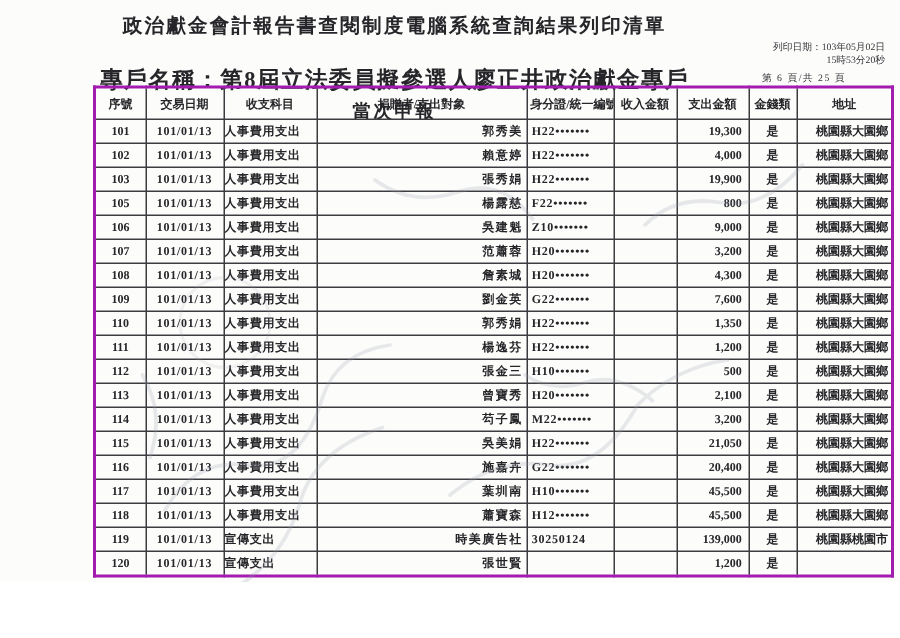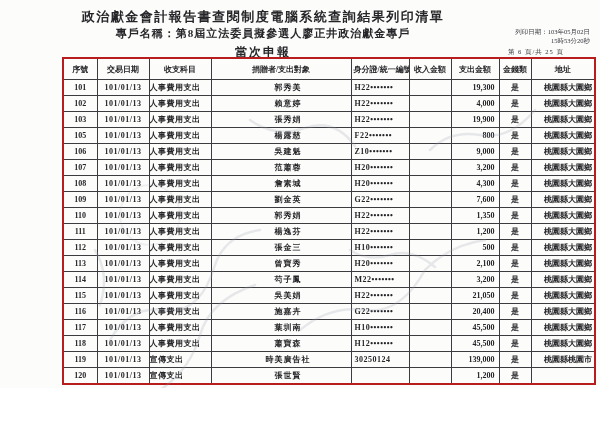--- a/index.html
+++ b/index.html
@@ -2,39 +2,39 @@
 <html><head>
 <meta charset="utf-8">
 <style>
   html,body{margin:0;padding:0;overflow:hidden;}
   .page{
     position:relative;width:600px;height:388px;background:#fcfcfa;
     font-family:"Liberation Serif","DejaVu Serif",serif;color:#26262a;overflow:hidden;text-decoration:underline;
   }
   .doc-header{position:absolute;top:8px;left:28px;width:470px;text-align:center;}
   .title{font-size:13px;font-weight:bold;letter-spacing:1.5px;}
-  .subtitle{font-size:11px;font-weight:bold;margin-top:0;letter-spacing:1px;}
+  .subtitle{font-size:15px;font-weight:bold;margin-top:18px;letter-spacing:1px;}
   .report-type{font-size:12px;font-weight:bold;margin-top:3px;letter-spacing:2px;}
   .print-info{position:absolute;top:28px;right:10px;text-align:right;font-size:6.5px;line-height:8.5px;color:#33343a;}
   .page-info{position:absolute;top:48px;right:36px;font-size:6.5px;color:#33343a;letter-spacing:1px;}
 
   table.report{
     position:absolute;top:57px;left:62px;width:532px;
     border-collapse:collapse;table-layout:fixed;
-    border:2px solid #b91c1c;
+    border:2px solid #a21caf;
   }
   .report th,.report td{
     border:1px solid #3c3c40;font-size:8px;line-height:9px;height:15px;
     padding:0 2px;overflow:hidden;white-space:nowrap;font-weight:600;
   }
   .report th{height:20px;text-align:center;font-weight:bold;}
   td.c0{text-align:center;margin-top:33px;}
   td.c1{text-align:center;letter-spacing:0.5px;}
   td.c2{text-align:left;padding-left:0;letter-spacing:0.5px;}
-  td.c3{text-align:center;padding-left:16px;letter-spacing:1px;}
+  td.c3{text-align:right;padding-left:16px;letter-spacing:1px;}
   td.c4{text-align:left;padding-left:3px;letter-spacing:0.5px;}
   td.c6{text-align:right;padding-right:4px;}
   td.c7{text-align:center;}
   td.c8{text-align:right;}
   .footer-note{position:absolute;top:389px;left:86px;font-size:7.5px;font-weight:bold;letter-spacing:0.5px;color:#2b2c31;}
   .stamp-layer{position:absolute;inset:0;pointer-events:none;}
 </style>
 </head>
 <body>
 

